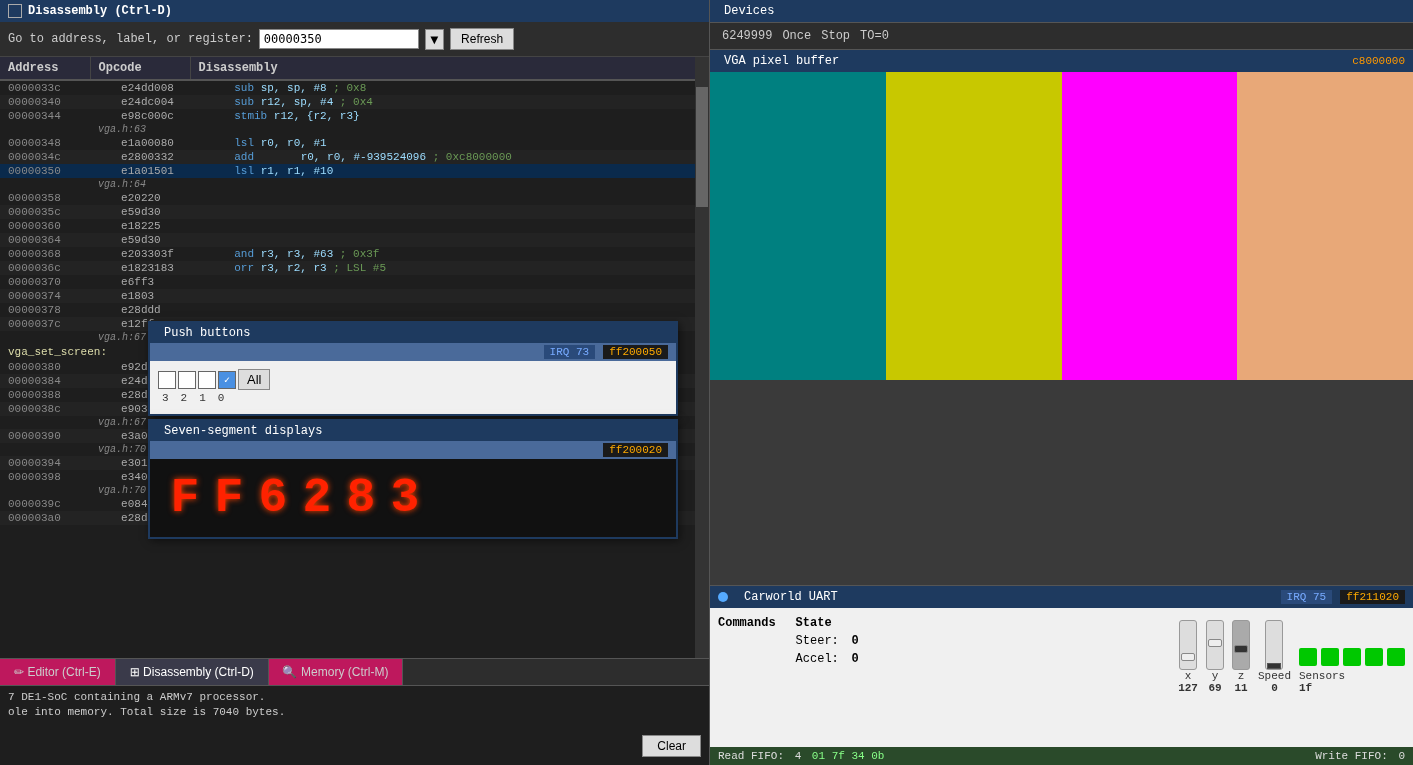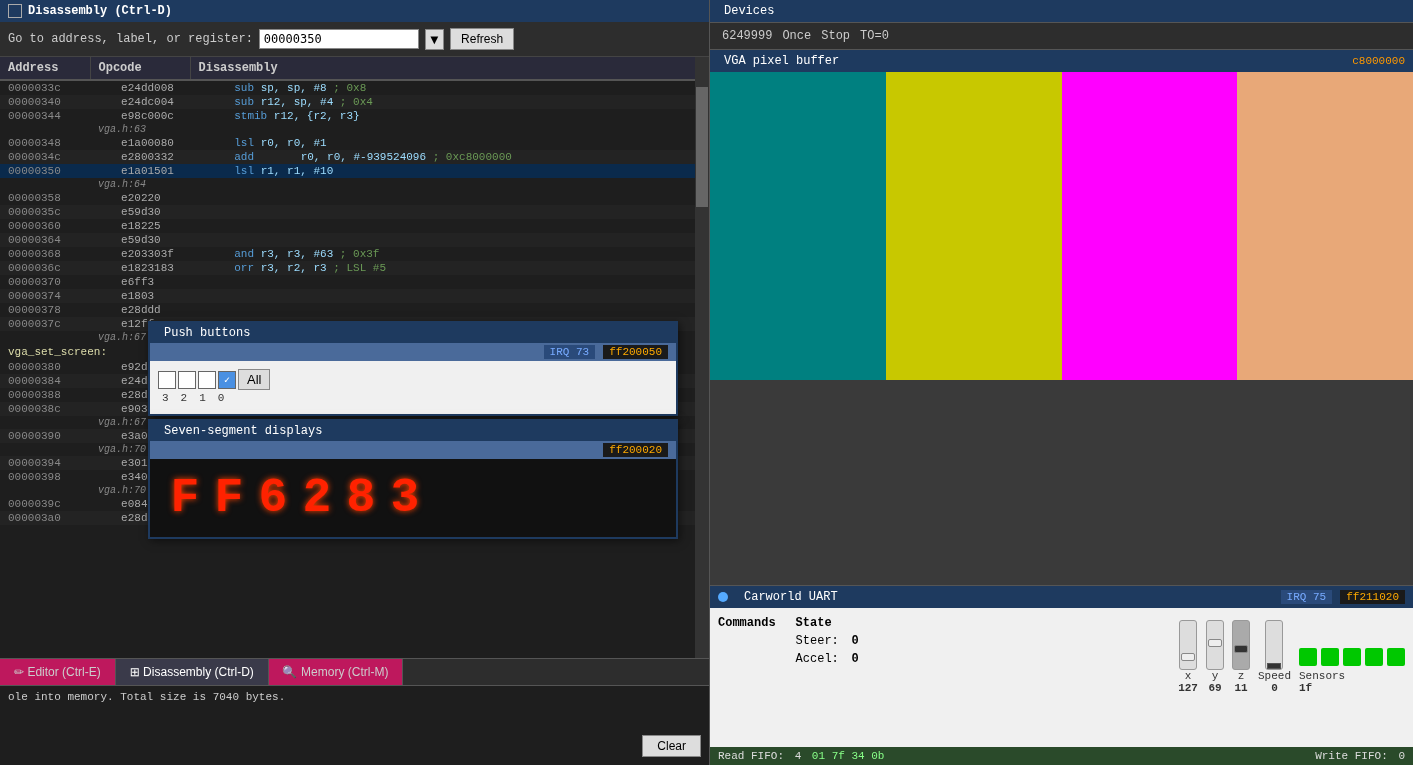--- a/index.html
+++ b/index.html
@@ -359,20 +359,21 @@
       </div>
     </div>
 
     <div class="bottom-tabs">
       <button class="tab-btn">✏ Editor (Ctrl-E)</button>
       <button class="tab-btn active">⊞ Disassembly (Ctrl-D)</button>
       <button class="tab-btn">🔍 Memory (Ctrl-M)</button>
     </div>
 
     <div class="log-area">
+      <div class="log-text">7 DE1-SoC containing a ARMv7 processor.</div>
       <div class="log-text">ole into memory. Total size is 7040 bytes.</div>
       <button class="clear-btn">Clear</button>
     </div>
   </div>
 
   <div class="right-panel">
 
     <div class="devices-bar">
       <span class="icon"></span>
       <span>Devices</span>

